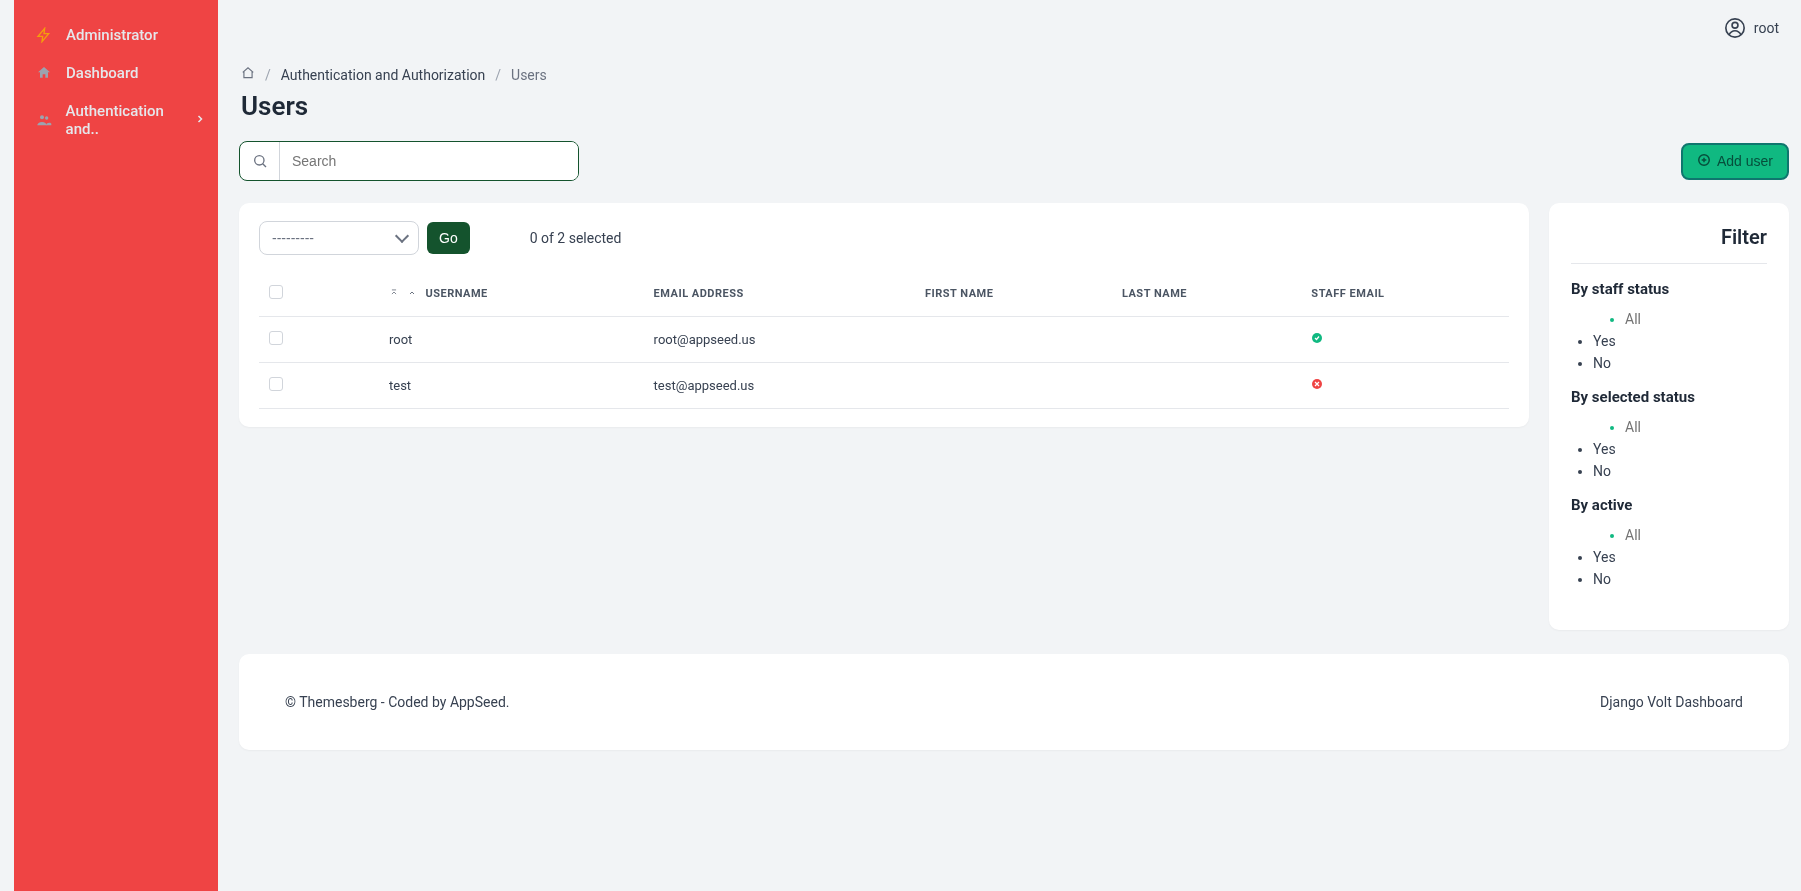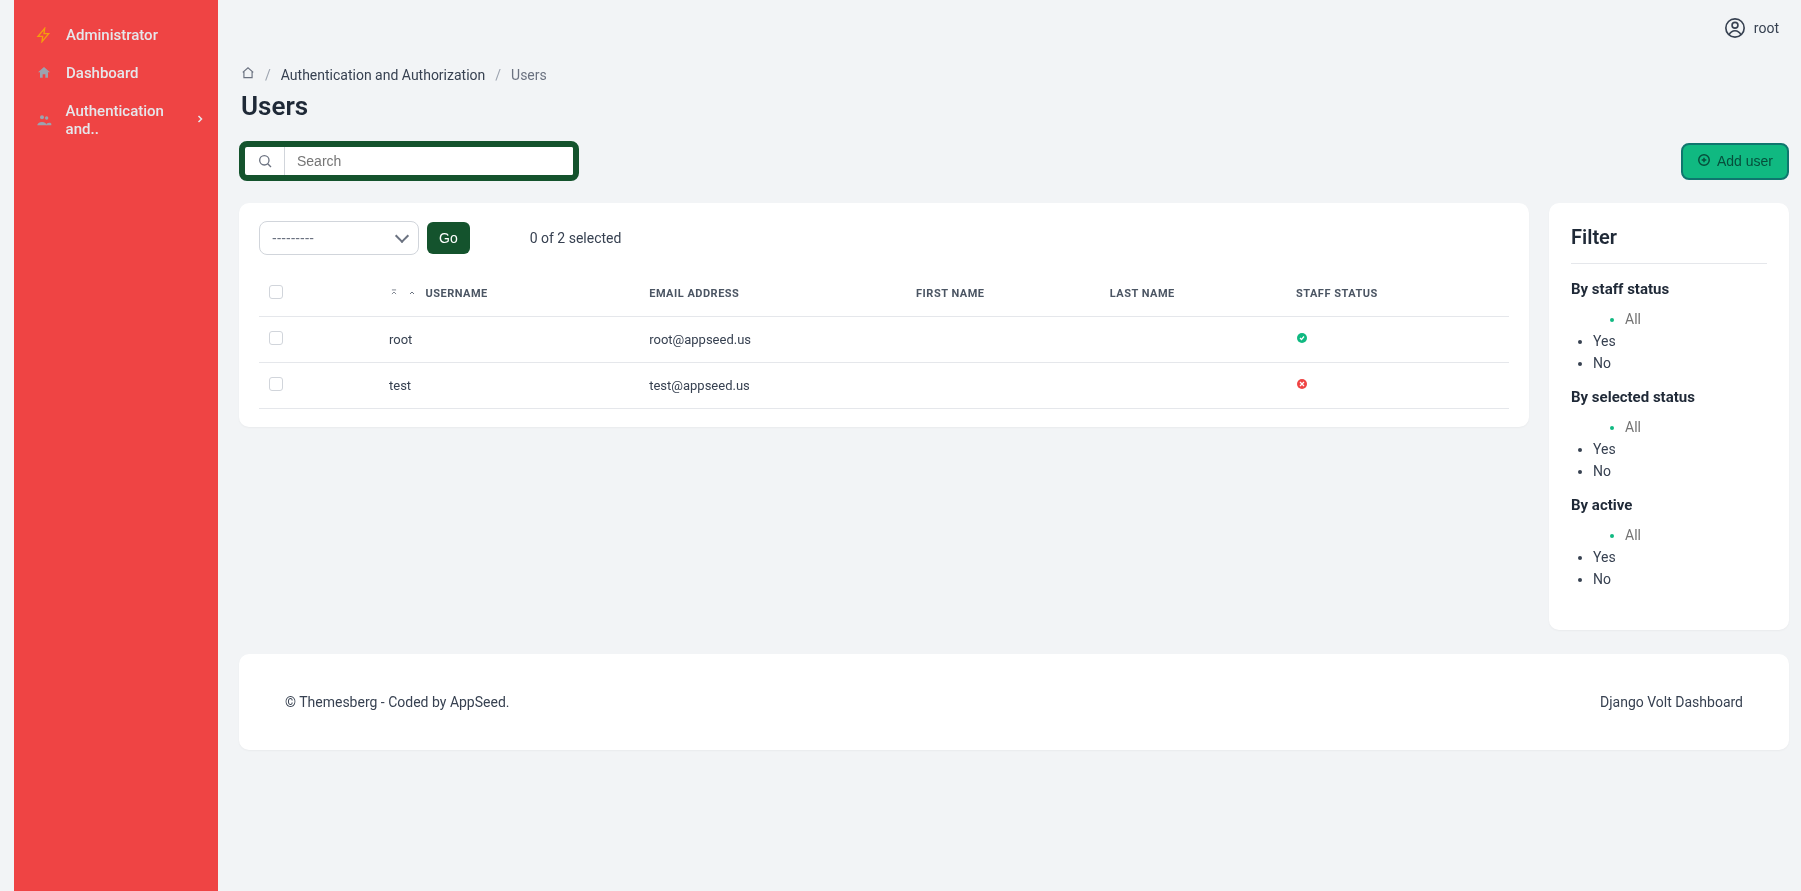--- a/index.html
+++ b/index.html
@@ -12,21 +12,21 @@
 
 .content { margin-left: 227px; padding: 0 12px; }
 .topbar { display: flex; justify-content: flex-end; align-items: center; height: 56px; gap: 8px; padding-right: 10px; }
 .topbar .user-avatar { display: inline-flex; }
 .breadcrumb { display: flex; align-items: center; gap: 10px; font-size: 14px; color: #6b7280; margin-top: 10px; margin-left: 2px; }
 .breadcrumb .sep { color: #9ca3af; }
 .breadcrumb a { color: #374151; text-decoration: none; }
 .page-title { font-size: 26px; font-weight: 600; margin: 8px 0 20px 2px; color: #1f2937; }
 
 .toolbar-row { display: flex; justify-content: space-between; align-items: center; margin-bottom: 22px; }
-.search-wrap { display: flex; align-items: center; border: 6px solid #14532d; border-radius: 8px; background: #fff; height: 40px; width: 340px; overflow: hidden; }
+.search-wrap { display: flex; align-items: center; border: 1px solid #14532d; border-radius: 8px; background: #fff; height: 40px; width: 340px; overflow: hidden; }
 .search-wrap .search-icon-box { width: 40px; display: flex; align-items: center; justify-content: center; color: #6b7280; border-right: 1px solid #d1d5db; height: 100%; }
 .search-wrap input { border: none; outline: none; padding: 0 12px; font-size: 14px; flex: 1; height: 100%; }
 .add-btn { display: inline-flex; align-items: center; gap: 6px; background: #10b981; color: #064e3b; border: 2px solid #0f766e; border-radius: 8px; padding: 8px 14px; font-size: 14px; font-weight: 500; cursor: pointer; }
 .add-btn svg { width: 14px; height: 14px; }
 
 .main-row { display: flex; gap: 20px; align-items: flex-start; }
 .card { background: #fff; border-radius: 10px; box-shadow: 0 1px 2px rgba(0,0,0,0.04); }
 .table-card { flex: 1; padding: 18px 20px; }
 .action-row { display: flex; align-items: center; gap: 8px; margin-bottom: 16px; }
 .action-select { border: 1px solid #d1d5db; border-radius: 8px; padding: 8px 34px 8px 12px; font-size: 14px; background: #fff; appearance: none; color: #6b7280; position: relative; min-width: 160px; }
@@ -38,21 +38,21 @@
 .tbl { width: 100%; border-collapse: collapse; }
 .tbl th, .tbl td { text-align: left; padding: 14px 10px; border-bottom: 1px solid #e5e7eb; font-size: 13px; }
 .tbl th { font-size: 11px; letter-spacing: .5px; color: #4b5563; font-weight: 700; }
 .tbl th .sort-icons { margin-right: 6px; color: #6b7280; }
 .chk { width: 14px; height: 14px; border: 1px solid #d1d5db; border-radius: 3px; display: inline-block; background: #fff; }
 .col-check { width: 120px; }
 .status-yes { color: #10b981; }
 .status-no { color: #ef4444; }
 
 .filter-card { width: 240px; padding: 22px 22px 26px; }
-.filter-card h3 { font-size: 20px; font-weight: 600; color: #1f2937; margin-bottom: 14px; }
+.filter-card h3 { font-size: 20px; font-weight: 600; color: #1f2937; margin-bottom: 14px; text-align: right; }
 .filter-card hr { border: none; border-top: 1px solid #e5e7eb; margin-bottom: 16px; }
 .filter-group h4 { font-size: 15px; font-weight: 700; margin: 6px 0 10px; color: #1f2937; }
 .filter-group ul { list-style: disc; padding-left: 22px; margin-bottom: 14px; }
 .filter-group li { padding: 3px 0; font-size: 14px; }
 .filter-group li.active { color: #737373; margin-left: 32px; }
 .filter-group li.active::marker { color: #10b981; }
 
 .footer-card { margin-top: 24px; padding: 40px 46px; display: flex; justify-content: space-between; align-items: center; background: #fff; border-radius: 10px; }
 .footer-card a { color: #374151; text-decoration: none; }
 </style>
@@ -165,21 +165,21 @@
               <span class="sort-icons">
                 <svg width="8" height="8" viewBox="0 0 24 24" fill="none" stroke="#6b7280" stroke-width="3">
                     <path d="M6 15l6-6 6 6"></path>
                   </svg>
               </span>
               <span>USERNAME</span>
             </th>
             <th>EMAIL ADDRESS</th>
             <th>FIRST NAME</th>
             <th>LAST NAME</th>
-            <th>STAFF STATUS</th>
+            <th>STAFF EMAIL</th>
           </tr>
         </thead>
         <tbody id="tbody">
             <tr>
               <td class="col-check"><span class="chk"></span></td>
               <td>root</td>
               <td>root@appseed.us</td>
               <td></td>
               <td></td>
               <td><span><svg width="12" height="12" viewBox="0 0 24 24" class="status-yes">

